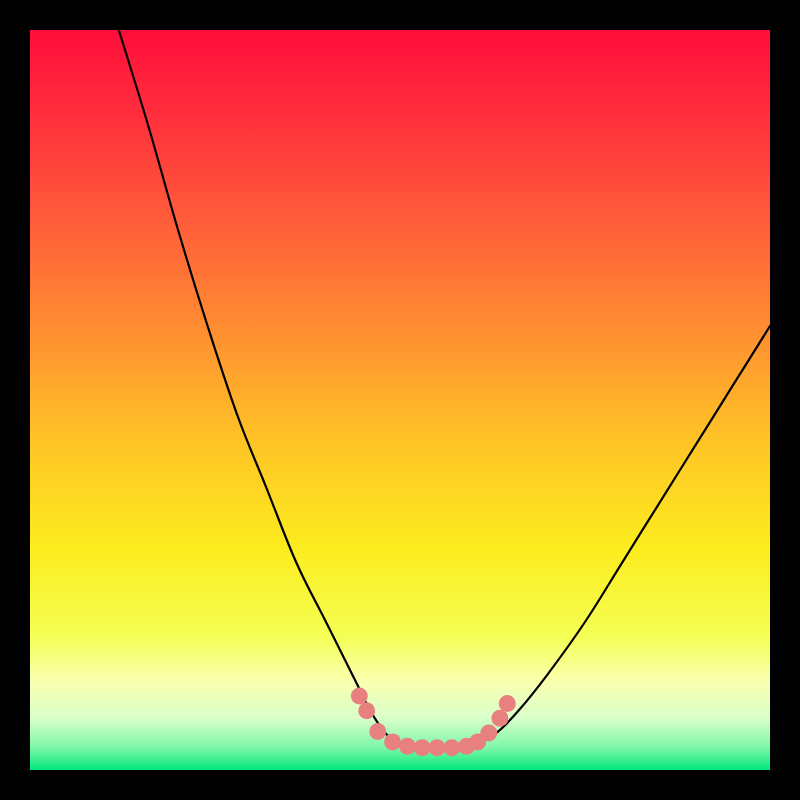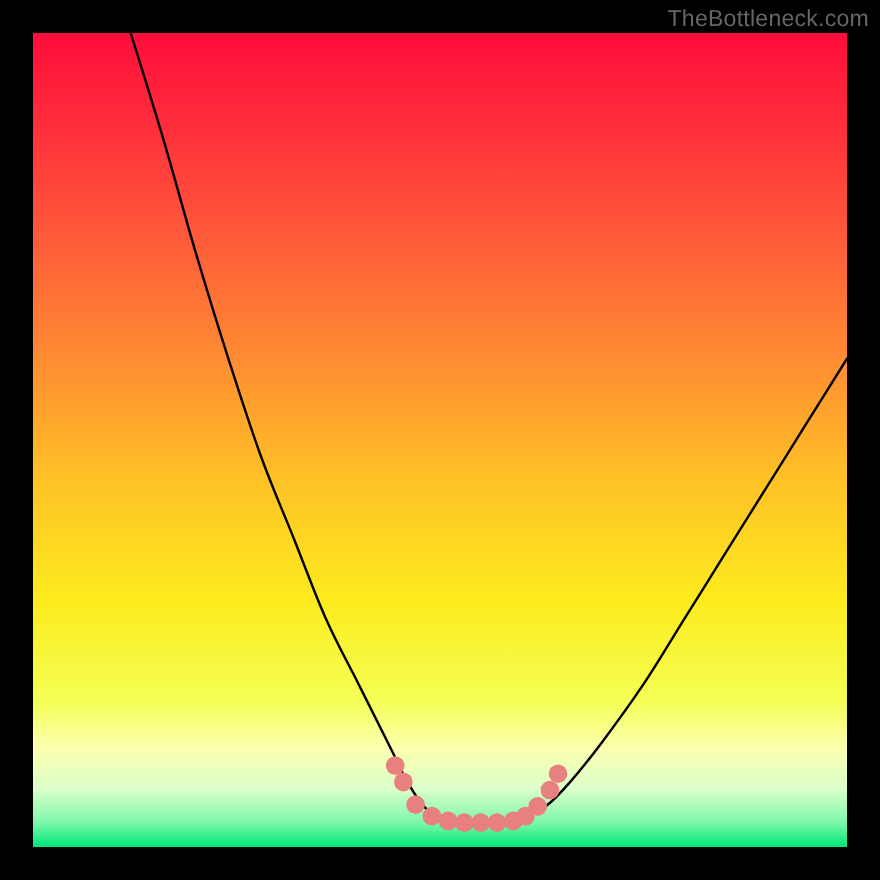--- a/index.html
+++ b/index.html
@@ -87,14 +87,13 @@
           <circle cx="407.00" cy="717.80" r="8.5" fill="#e98080"></circle>
           <circle cx="421.80" cy="717.80" r="8.5" fill="#e98080"></circle>
           <circle cx="436.60" cy="716.32" r="8.5" fill="#e98080"></circle>
           <circle cx="447.70" cy="711.88" r="8.5" fill="#e98080"></circle>
           <circle cx="458.80" cy="703.00" r="8.5" fill="#e98080"></circle>
           <circle cx="469.90" cy="688.20" r="8.5" fill="#e98080"></circle>
           <circle cx="477.30" cy="673.40" r="8.5" fill="#e98080"></circle>
         </g>
     </svg>
   </div>
-  <div class="watermark">TheBottleneck.com</div>
 </div>
 
 </body></html>

